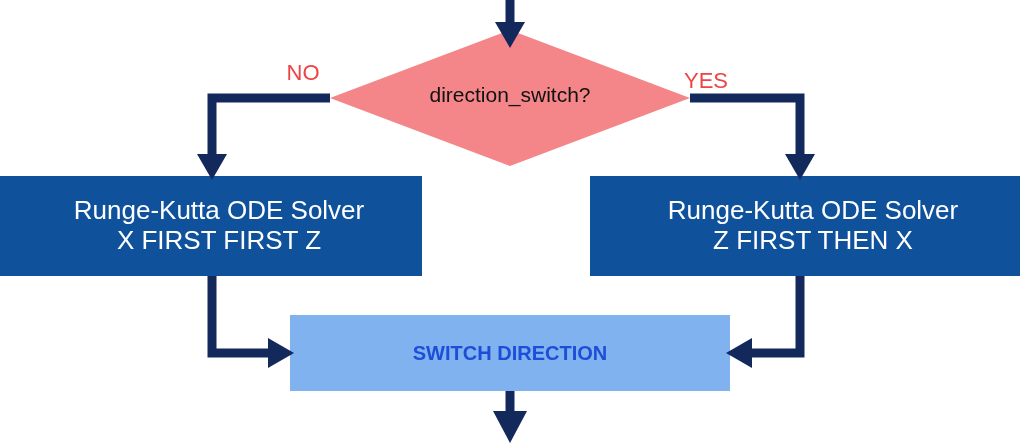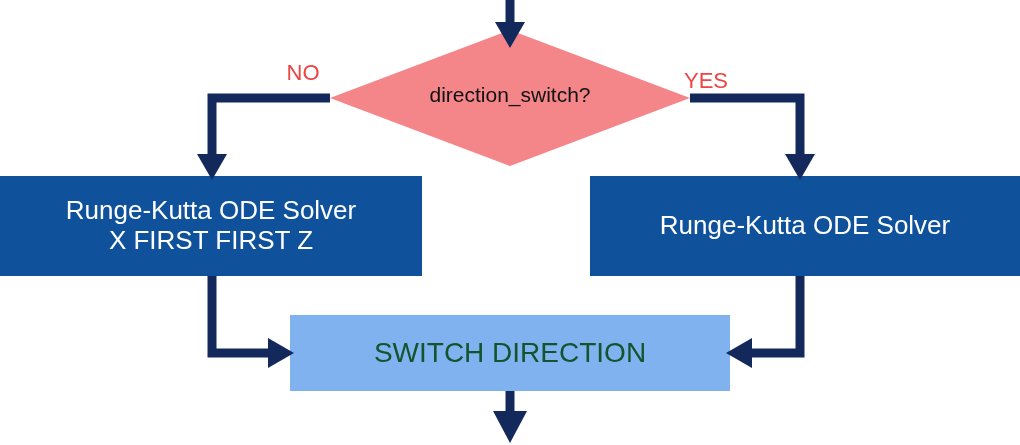--- a/index.html
+++ b/index.html
@@ -30,24 +30,26 @@
     flex-direction: column;
     align-items: center;
     justify-content: center;
     text-align: left;
     pointer-events: none;
     line-height: 1.15;
   }
   .box-dark {
     color: #ffffff;
     font-size: 26px;
+    margin-left: 8px;
   }
   .box-light {
-    color: #14532d;
-    font-size: 28px;
+    color: #1d4ed8;
+    font-size: 20px;
+    font-weight: bold;
   }
   .diamond-text {
     color: #111111;
     font-size: 21px;
   }
   .edge-label {
     position: absolute;
     color: #ef4444;
     font-size: 22px;
     text-align: center;
@@ -111,19 +113,20 @@
     <span>YES</span>
   </div>
 
   <div id="solver-left" class="node-label box-dark">
     <span>Runge-Kutta ODE Solver</span>
     <span>X FIRST FIRST Z</span>
   </div>
 
   <div id="solver-right" class="node-label box-dark">
     <span>Runge-Kutta ODE Solver</span>
+    <span>Z FIRST THEN X</span>
   </div>
 
   <div id="switch-box" class="node-label box-light">
     <span>SWITCH DIRECTION</span>
   </div>
 
 </div>
 
 </body></html>

